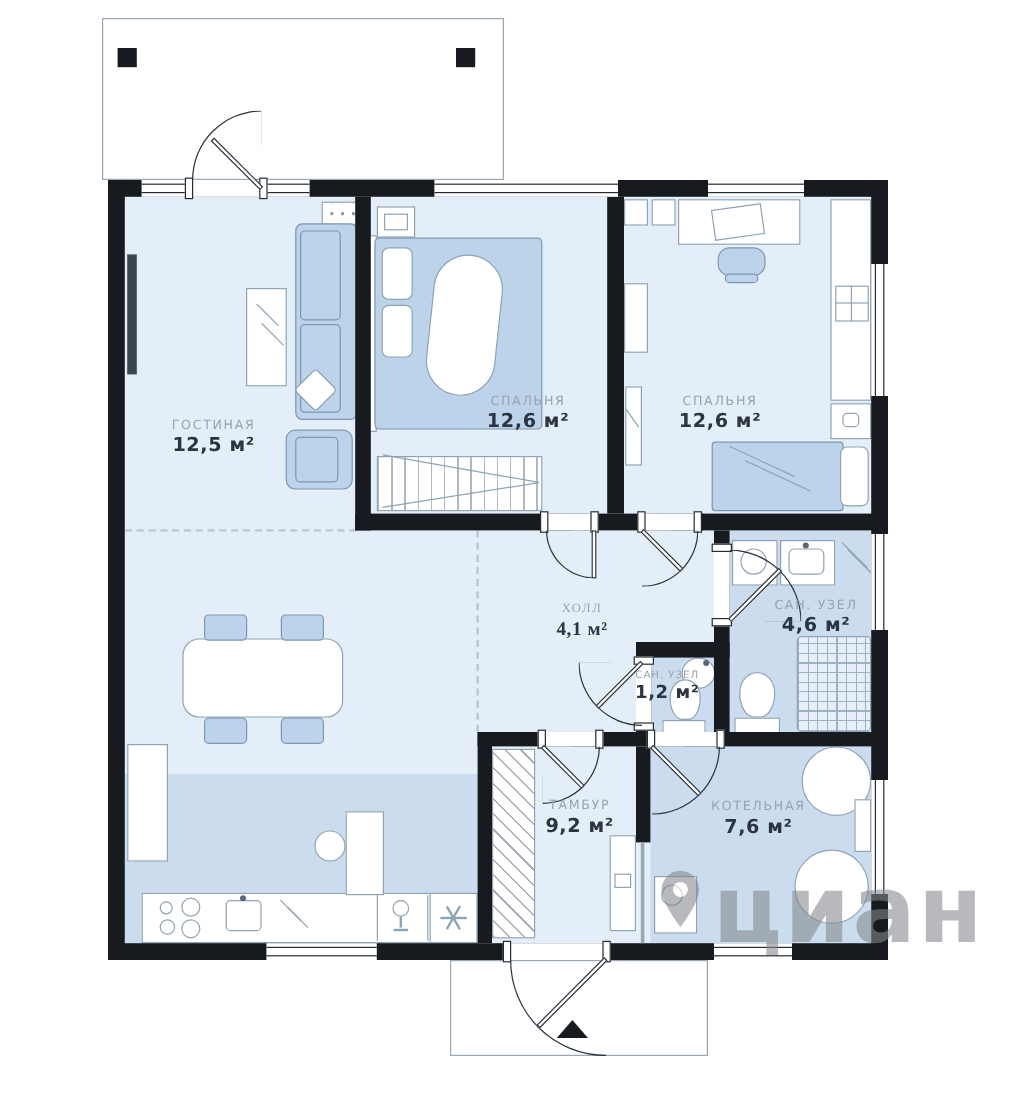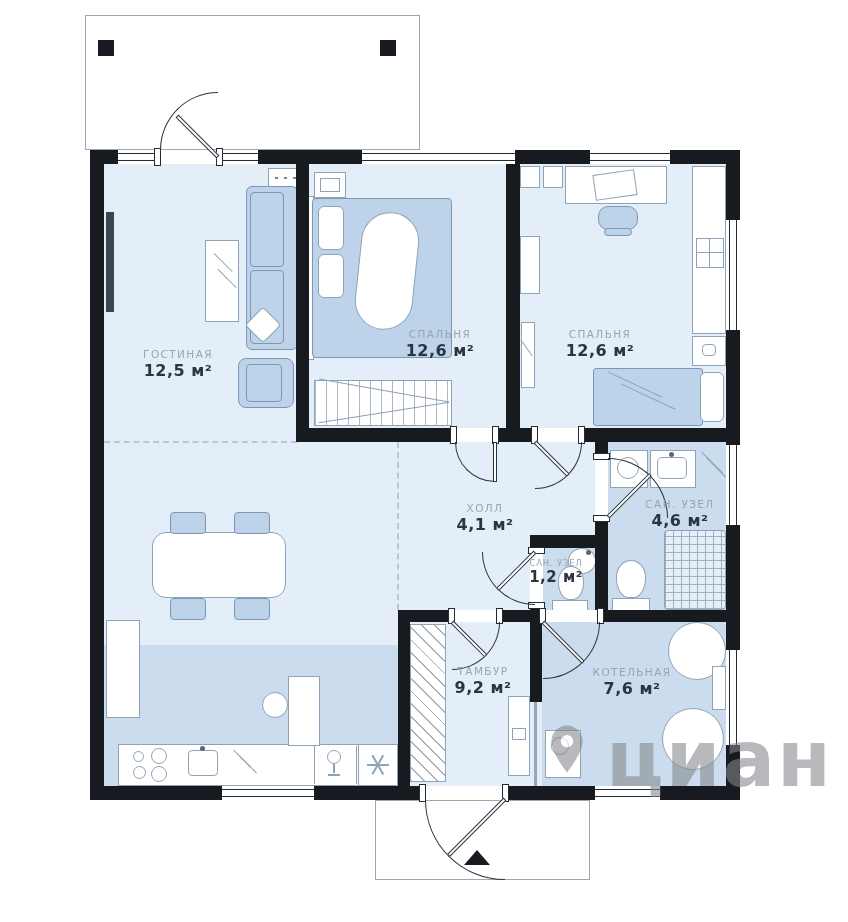--- a/index.html
+++ b/index.html
@@ -40,21 +40,21 @@
   .room-label{position:absolute;transform:translate(-50%,-50%);text-align:center;line-height:1.2;white-space:nowrap;z-index:30;}
   .rname{font-size:10.5px;color:#98a4b2;letter-spacing:1.4px;}
   .rarea{font-size:16px;font-weight:bold;color:#2b3440;letter-spacing:.5px;}
   .lbl-terrace .rname{font-size:12px;} .lbl-terrace .rarea{font-size:23px;}
   .lbl-small .rname{font-size:8.5px;letter-spacing:.8px;} .lbl-small .rarea{font-size:15px;text-align:right;}
   
   .outline{position:absolute;background:#fff;border:1.5px solid #9aa7b4;z-index:1;box-sizing:border-box;}
   .post{position:absolute;background:#171b20;z-index:2;}
   .tri{position:absolute;width:0;height:0;border-left:13px solid transparent;border-right:13px solid transparent;border-bottom:15px solid #171b20;z-index:2;}
   
-  .watermark{position:absolute;left:548px;top:720px;display:flex;align-items:flex-start;gap:20px;z-index:60;opacity:.58;}
+  .watermark{position:absolute;left:548px;top:720px;display:flex;align-items:flex-start;gap:8px;z-index:60;opacity:.58;}
   .watermark .wm-text{font-size:78px;font-weight:bold;color:#84888c;line-height:1;letter-spacing:2px;}
 </style>
 </head>
 <body>
 
 <div class="plan">
 
   <div class="outline" style="left:85px;top:15px;width:335px;height:135px;"></div>
   <div class="post" style="left:98px;top:40px;width:16px;height:16px;"></div>
   <div class="post" style="left:380px;top:40px;width:16px;height:16px;"></div>
@@ -246,21 +246,21 @@
     <div class="rarea">12,5 м²</div>
   </div>
   <div class="room-label" style="left:440px;top:344px;">
     <div class="rname">СПАЛЬНЯ</div>
     <div class="rarea">12,6 м²</div>
   </div>
   <div class="room-label" style="left:600px;top:344px;">
     <div class="rname">СПАЛЬНЯ</div>
     <div class="rarea">12,6 м²</div>
   </div>
-  <div class="room-label" style="left:485px;top:518px;">
+  <div class="room-label" style="left:485px;top:518px;font-family:Liberation Serif, serif;">
     <div class="rname">ХОЛЛ</div>
     <div class="rarea">4,1 м²</div>
   </div>
   <div class="room-label" style="left:680px;top:514px;">
     <div class="rname">САН. УЗЕЛ</div>
     <div class="rarea">4,6 м²</div>
   </div>
   <div class="room-label lbl-small" style="left:556px;top:572px;">
     <div class="rname">САН. УЗЕЛ</div>
     <div class="rarea">1,2 м²</div>

